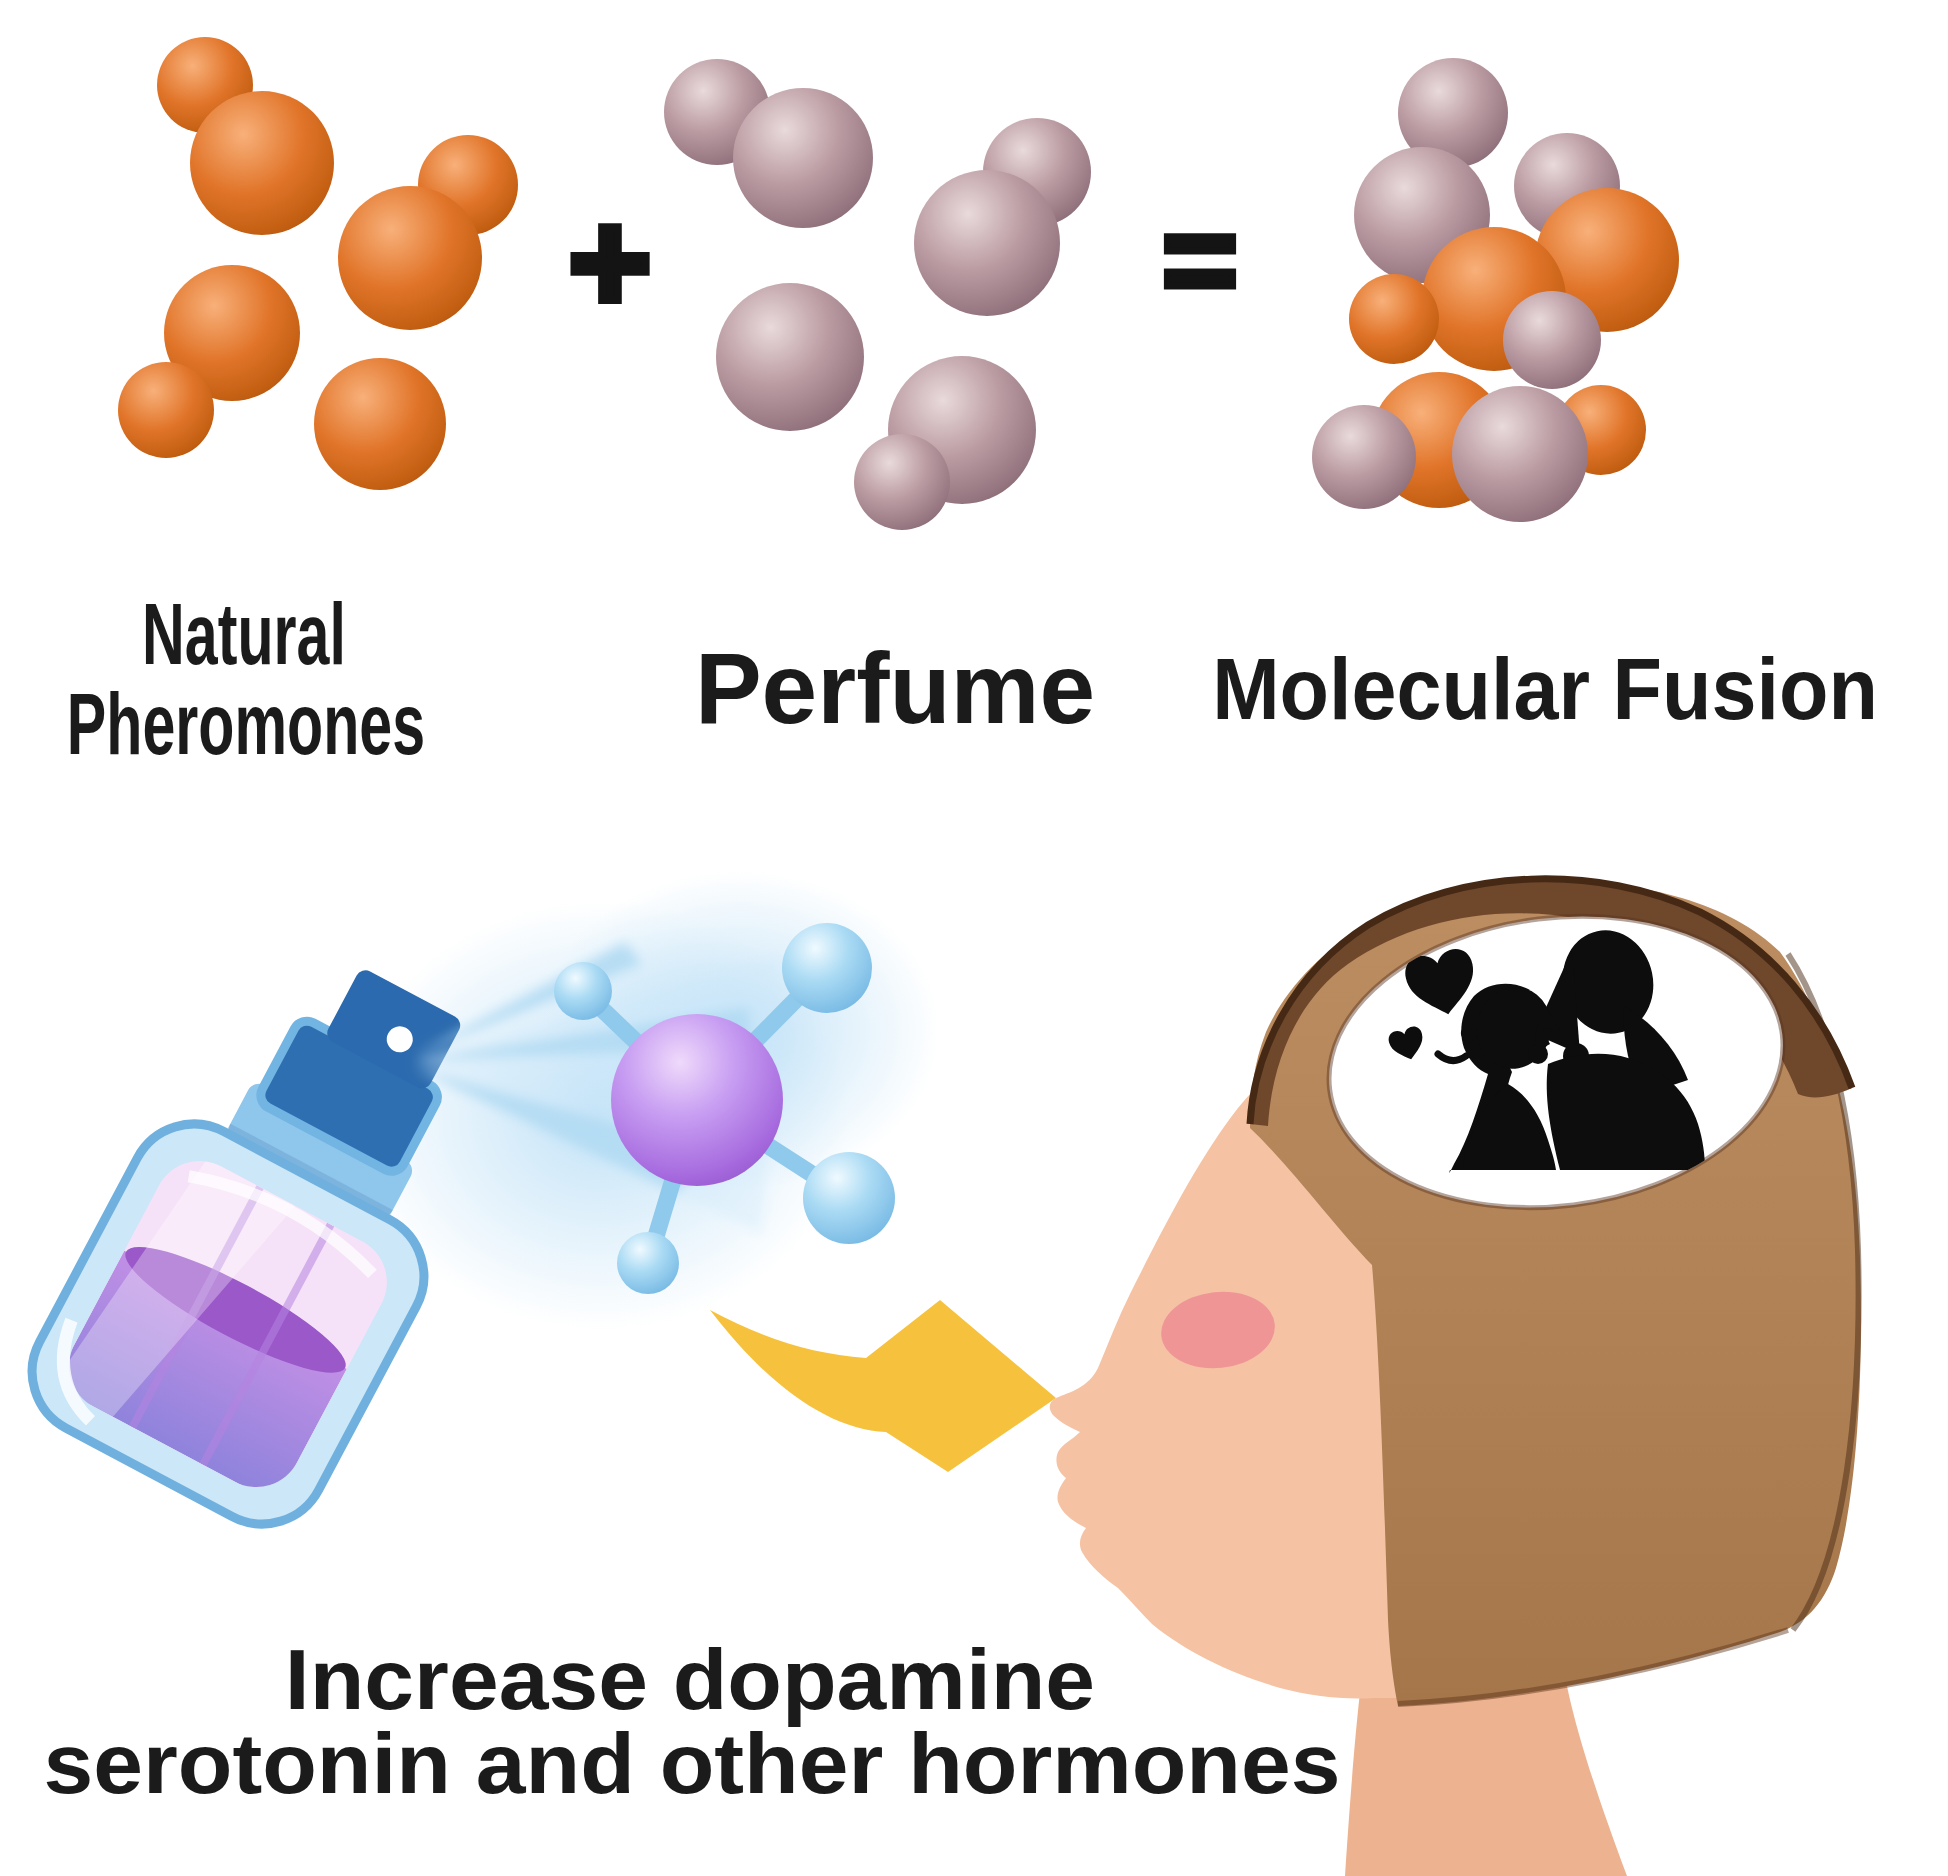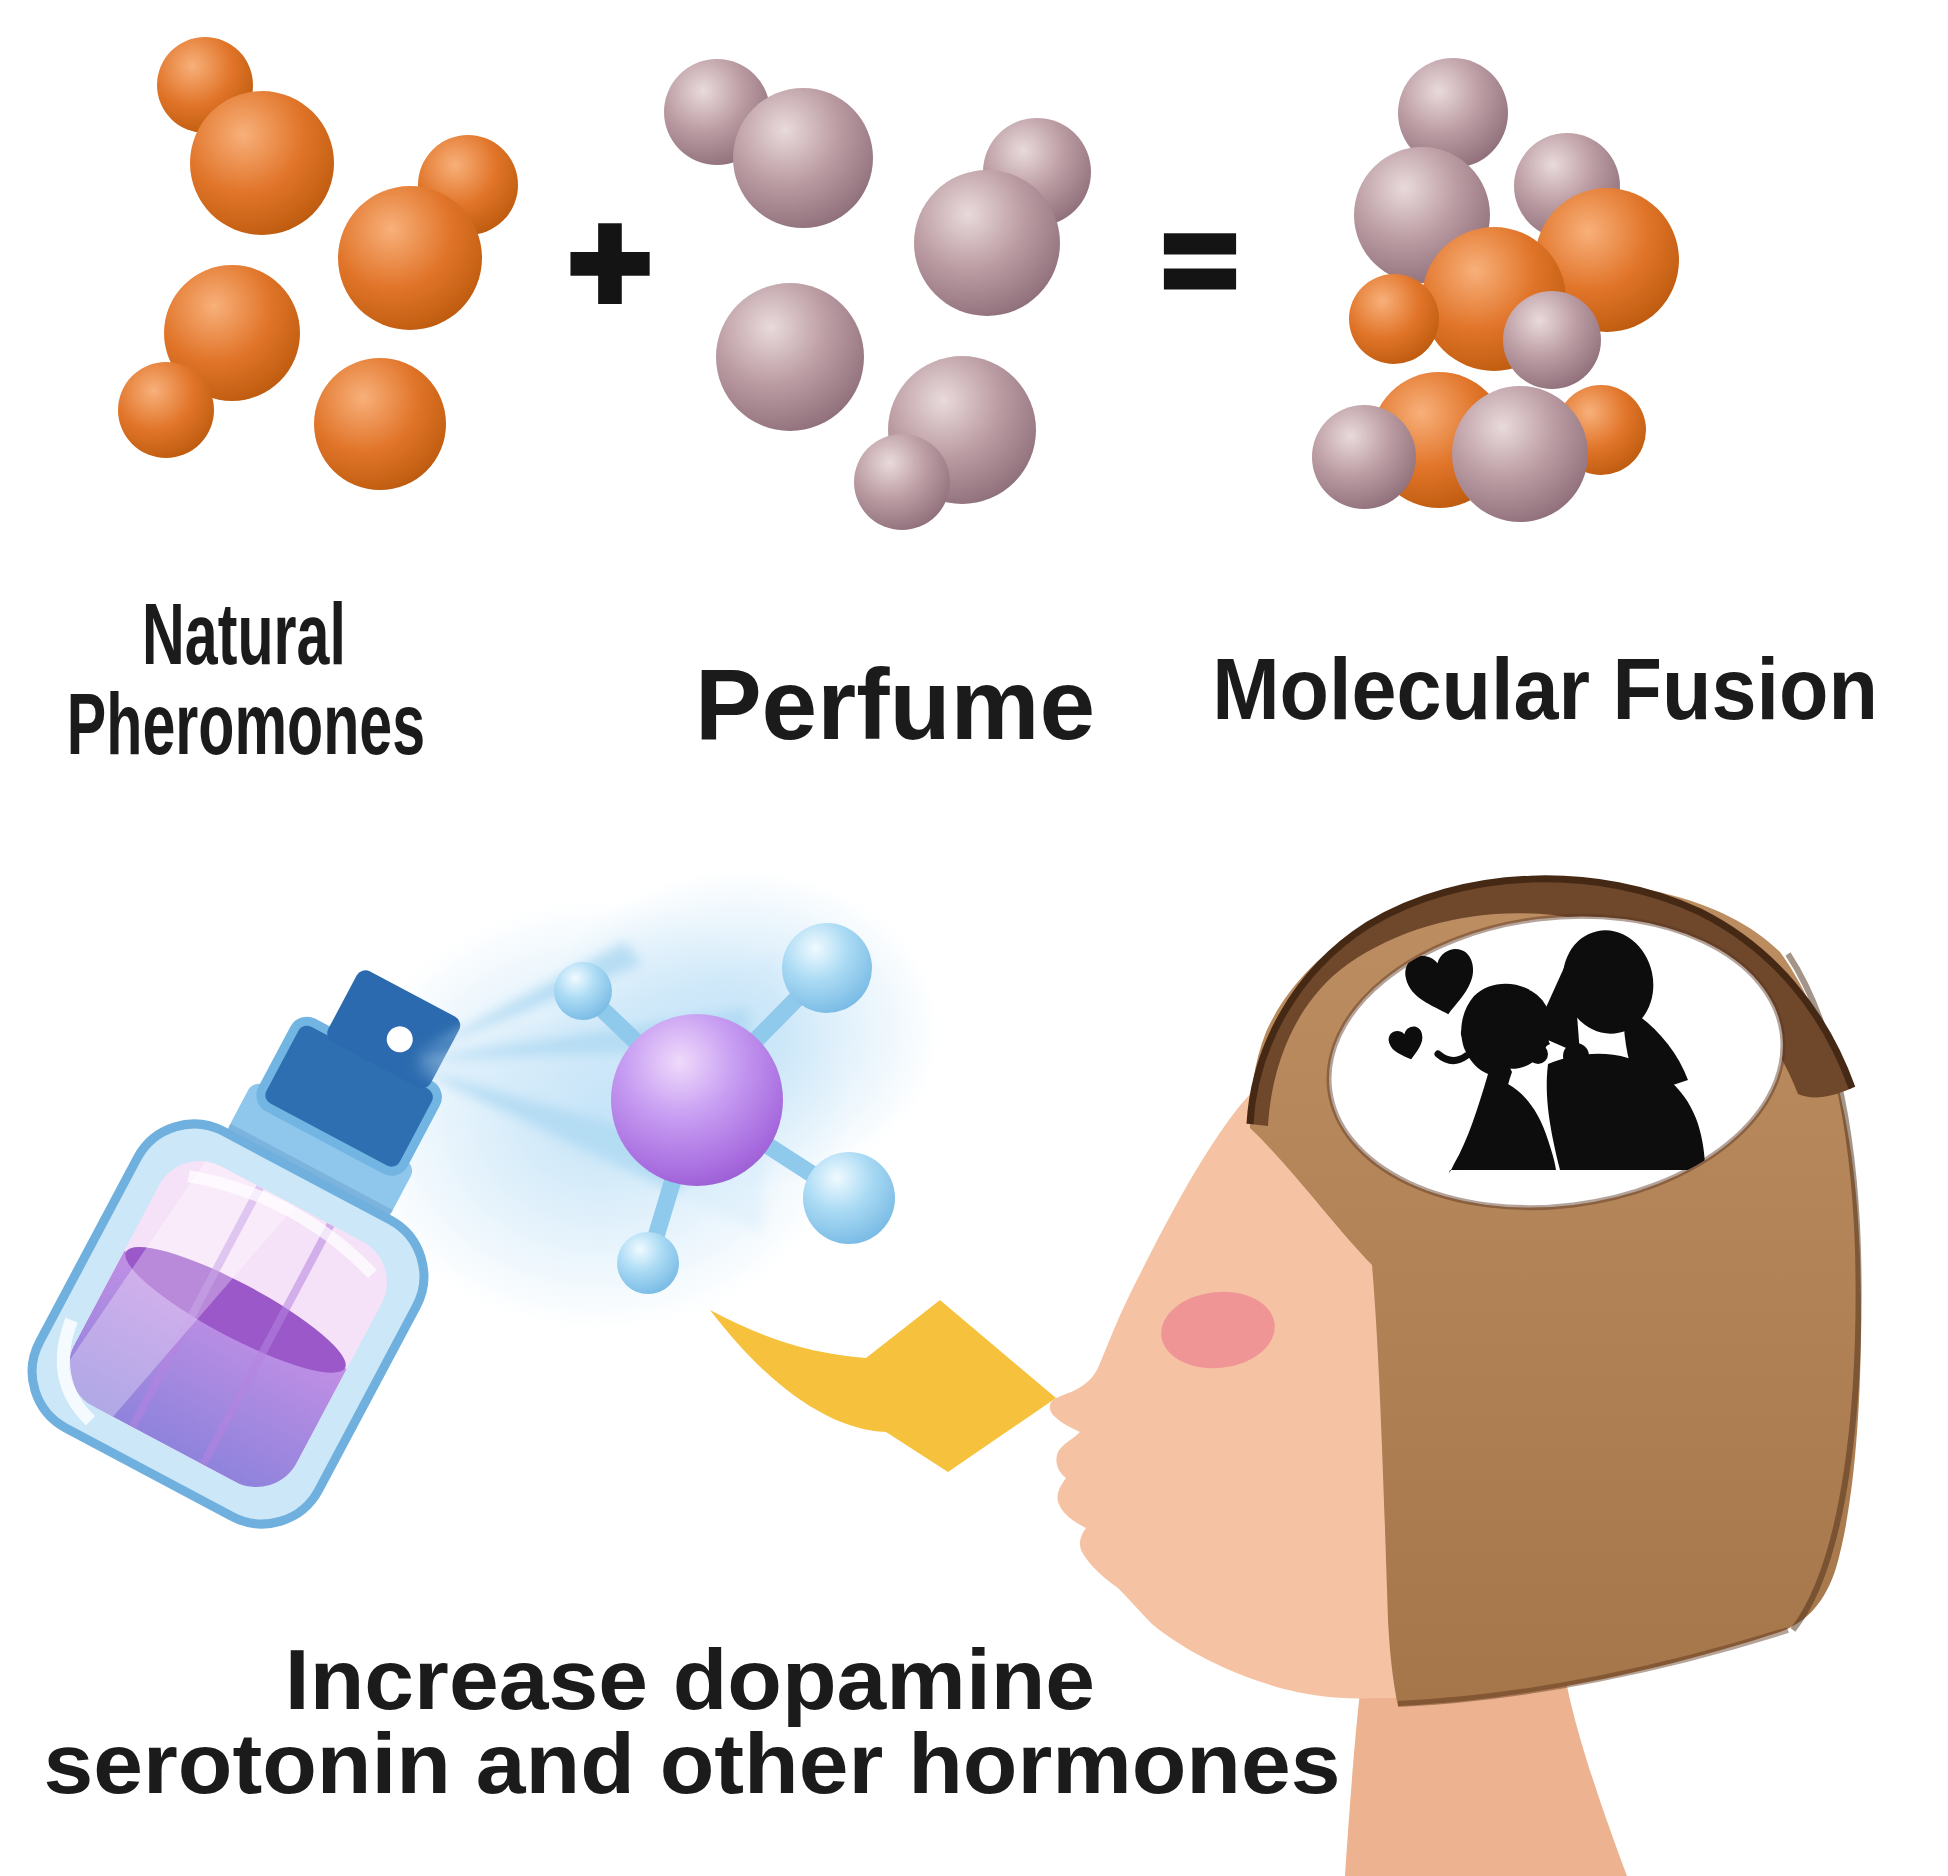--- a/index.html
+++ b/index.html
@@ -15,21 +15,21 @@
     position:absolute;
     font-family:"Liberation Sans",sans-serif;
     font-weight:700;
     color:#1b1b1b;
     white-space:nowrap;
     transform-origin:center top;
     line-height:1;
   }
   .lbl-natural1{left:244px;top:590px;font-size:87px;transform:translateX(-50%) scaleX(.68);}
   .lbl-natural2{left:246px;top:680px;font-size:87px;transform:translateX(-50%) scaleX(.68);}
-  .lbl-perfume{left:895px;top:638px;font-size:100px;transform:translateX(-50%) scaleX(1);margin-top:16px;}
+  .lbl-perfume{left:895px;top:638px;font-size:100px;transform:translateX(-50%) scaleX(1);}
   .lbl-fusion{left:1545px;top:645px;font-size:88px;transform:translateX(-50%) scaleX(.92);}
   .lbl-cap1{left:690px;top:1636px;font-size:86px;transform:translateX(-50%) scaleX(1.04);}
   .lbl-cap2{left:692px;top:1720px;font-size:86px;transform:translateX(-50%) scaleX(1.04);}
   .op{
     position:absolute;
     font-family:"Liberation Sans",sans-serif;
     font-weight:900;color:#141414;white-space:nowrap;line-height:1;
   }
   .op-plus{left:610px;top:268px;font-size:142px;-webkit-text-stroke:8px #141414;transform:translate(-50%,-54%);}
   .op-equals{left:1200px;top:264px;font-size:130px;-webkit-text-stroke:7px #141414;transform:translate(-50%,-54%);}

